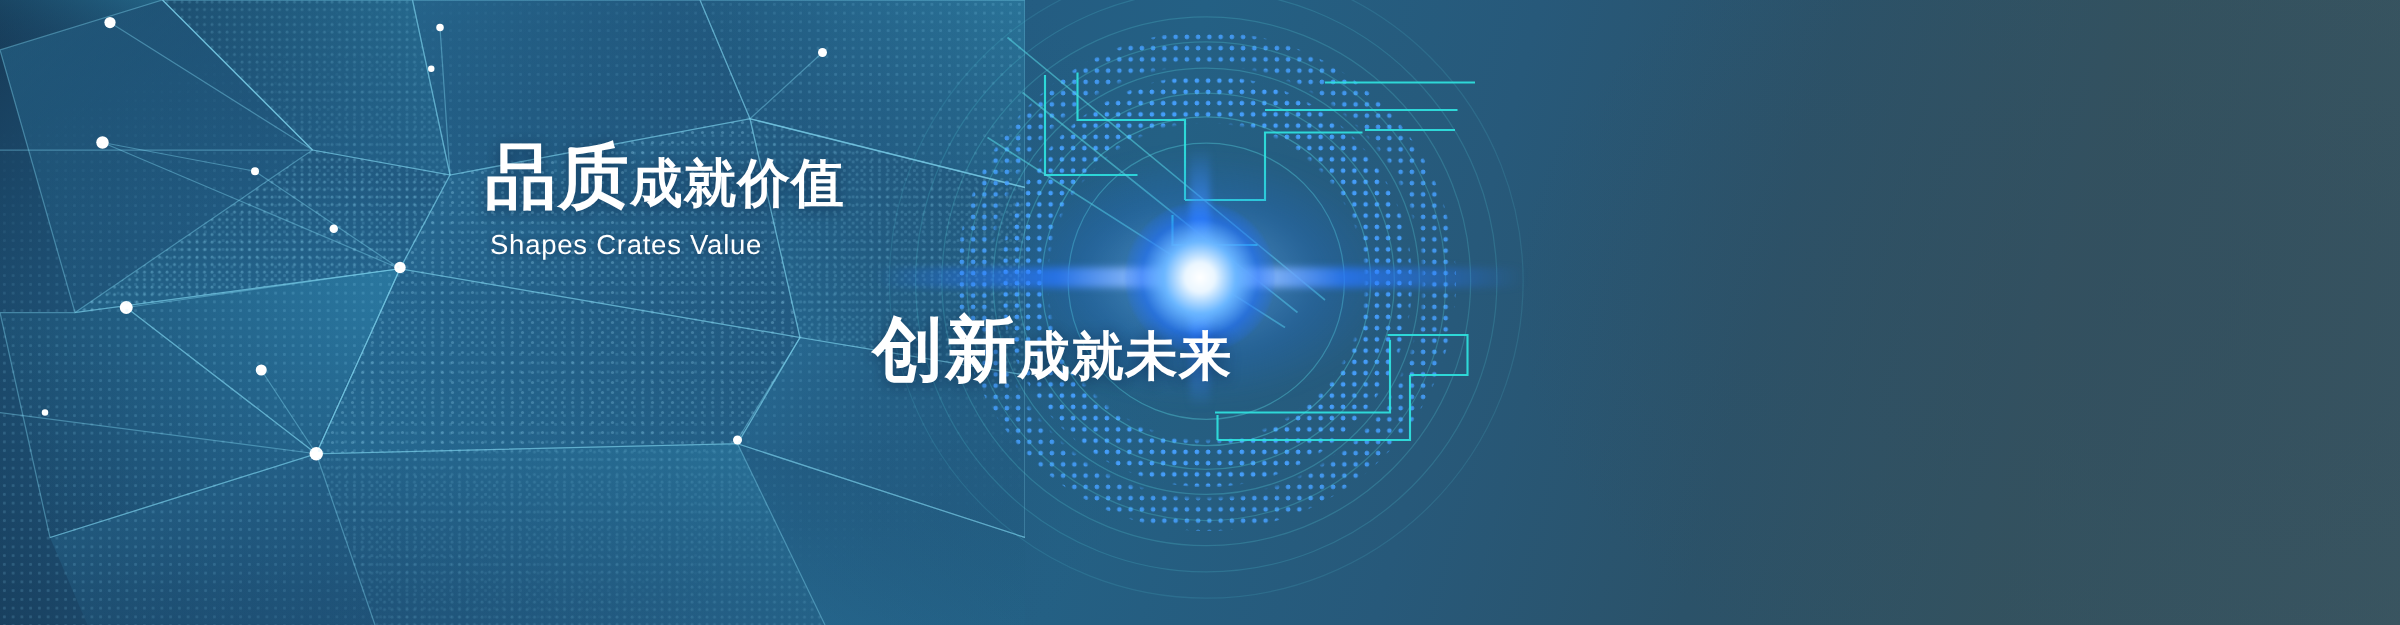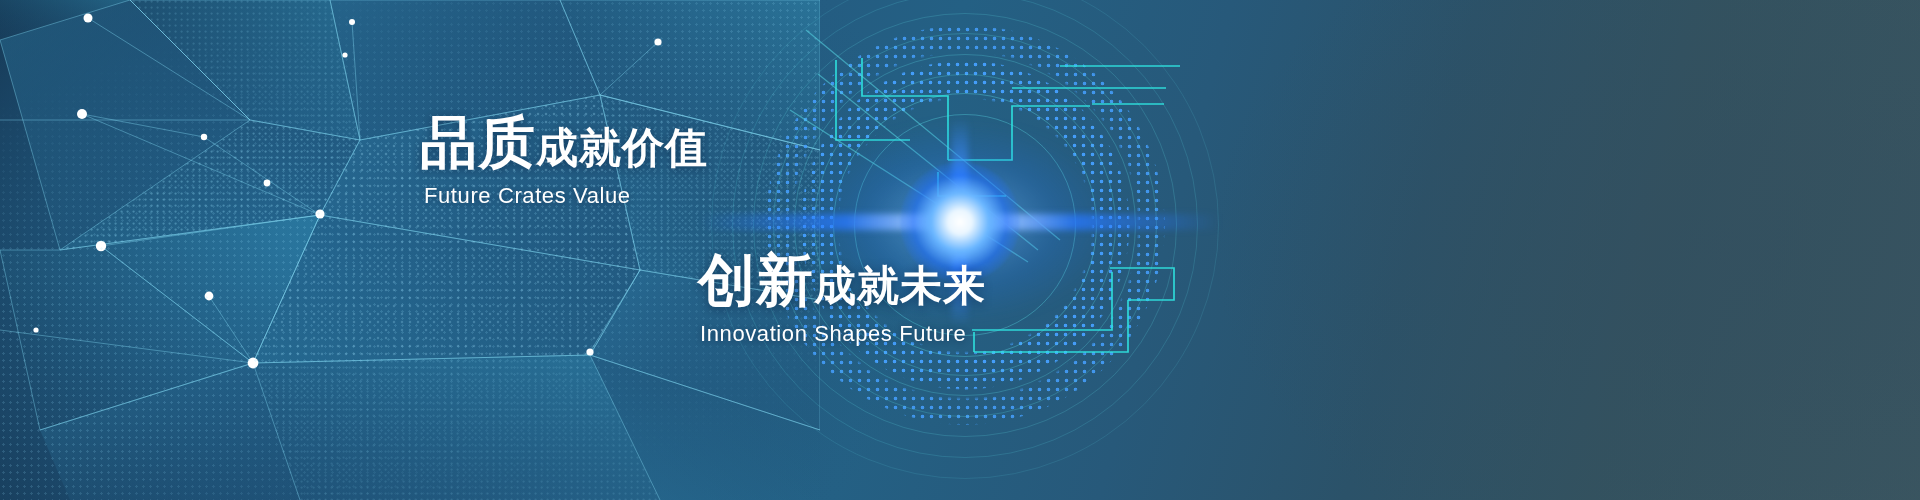--- a/index.html
+++ b/index.html
@@ -53,21 +53,21 @@
 
   
   .txt{position:absolute;color:#fff;}
   .cn{white-space:nowrap;line-height:1;font-weight:700;
       text-shadow:0 2px 10px rgba(0,20,50,.45);}
   .cn .big{font-size:57px;letter-spacing:1px;}
   .cn .small{font-size:42px;letter-spacing:1px;}
   .en{font-size:22px;letter-spacing:.6px;white-space:nowrap;
       text-shadow:0 1px 6px rgba(0,20,50,.4);}
 
-  #block-quality{left:420px;top:114px;}
+  #block-quality{left:388px;top:114px;}
   #block-quality .en{margin-top:12px;margin-left:4px;}
   #block-innovation{left:698px;top:252px;}
   #block-innovation .en{margin-top:12px;margin-left:2px;}
 </style>
 </head>
 <body>
 
 <div id="banner">
 
   <svg class="mesh" viewBox="0 0 820 500" preserveAspectRatio="none">
@@ -206,23 +206,22 @@
     <div class="flare-glow"></div>
     <div class="flare-h"></div>
     <div class="flare-v"></div>
     <div class="flare-core"></div>
   </div>
 
   <div class="txt" id="block-quality">
     <div class="cn">
       <span class="big">品质</span><span class="small">成就价值</span>
     </div>
-    <div class="en">Future Crates Value</div>
+    <div class="en">Shapes Crates Value</div>
   </div>
 
   <div class="txt" id="block-innovation">
     <div class="cn">
       <span class="big">创新</span><span class="small">成就未来</span>
     </div>
-    <div class="en">Innovation Shapes Future</div>
   </div>
 
 </div>
 
 </body></html>

